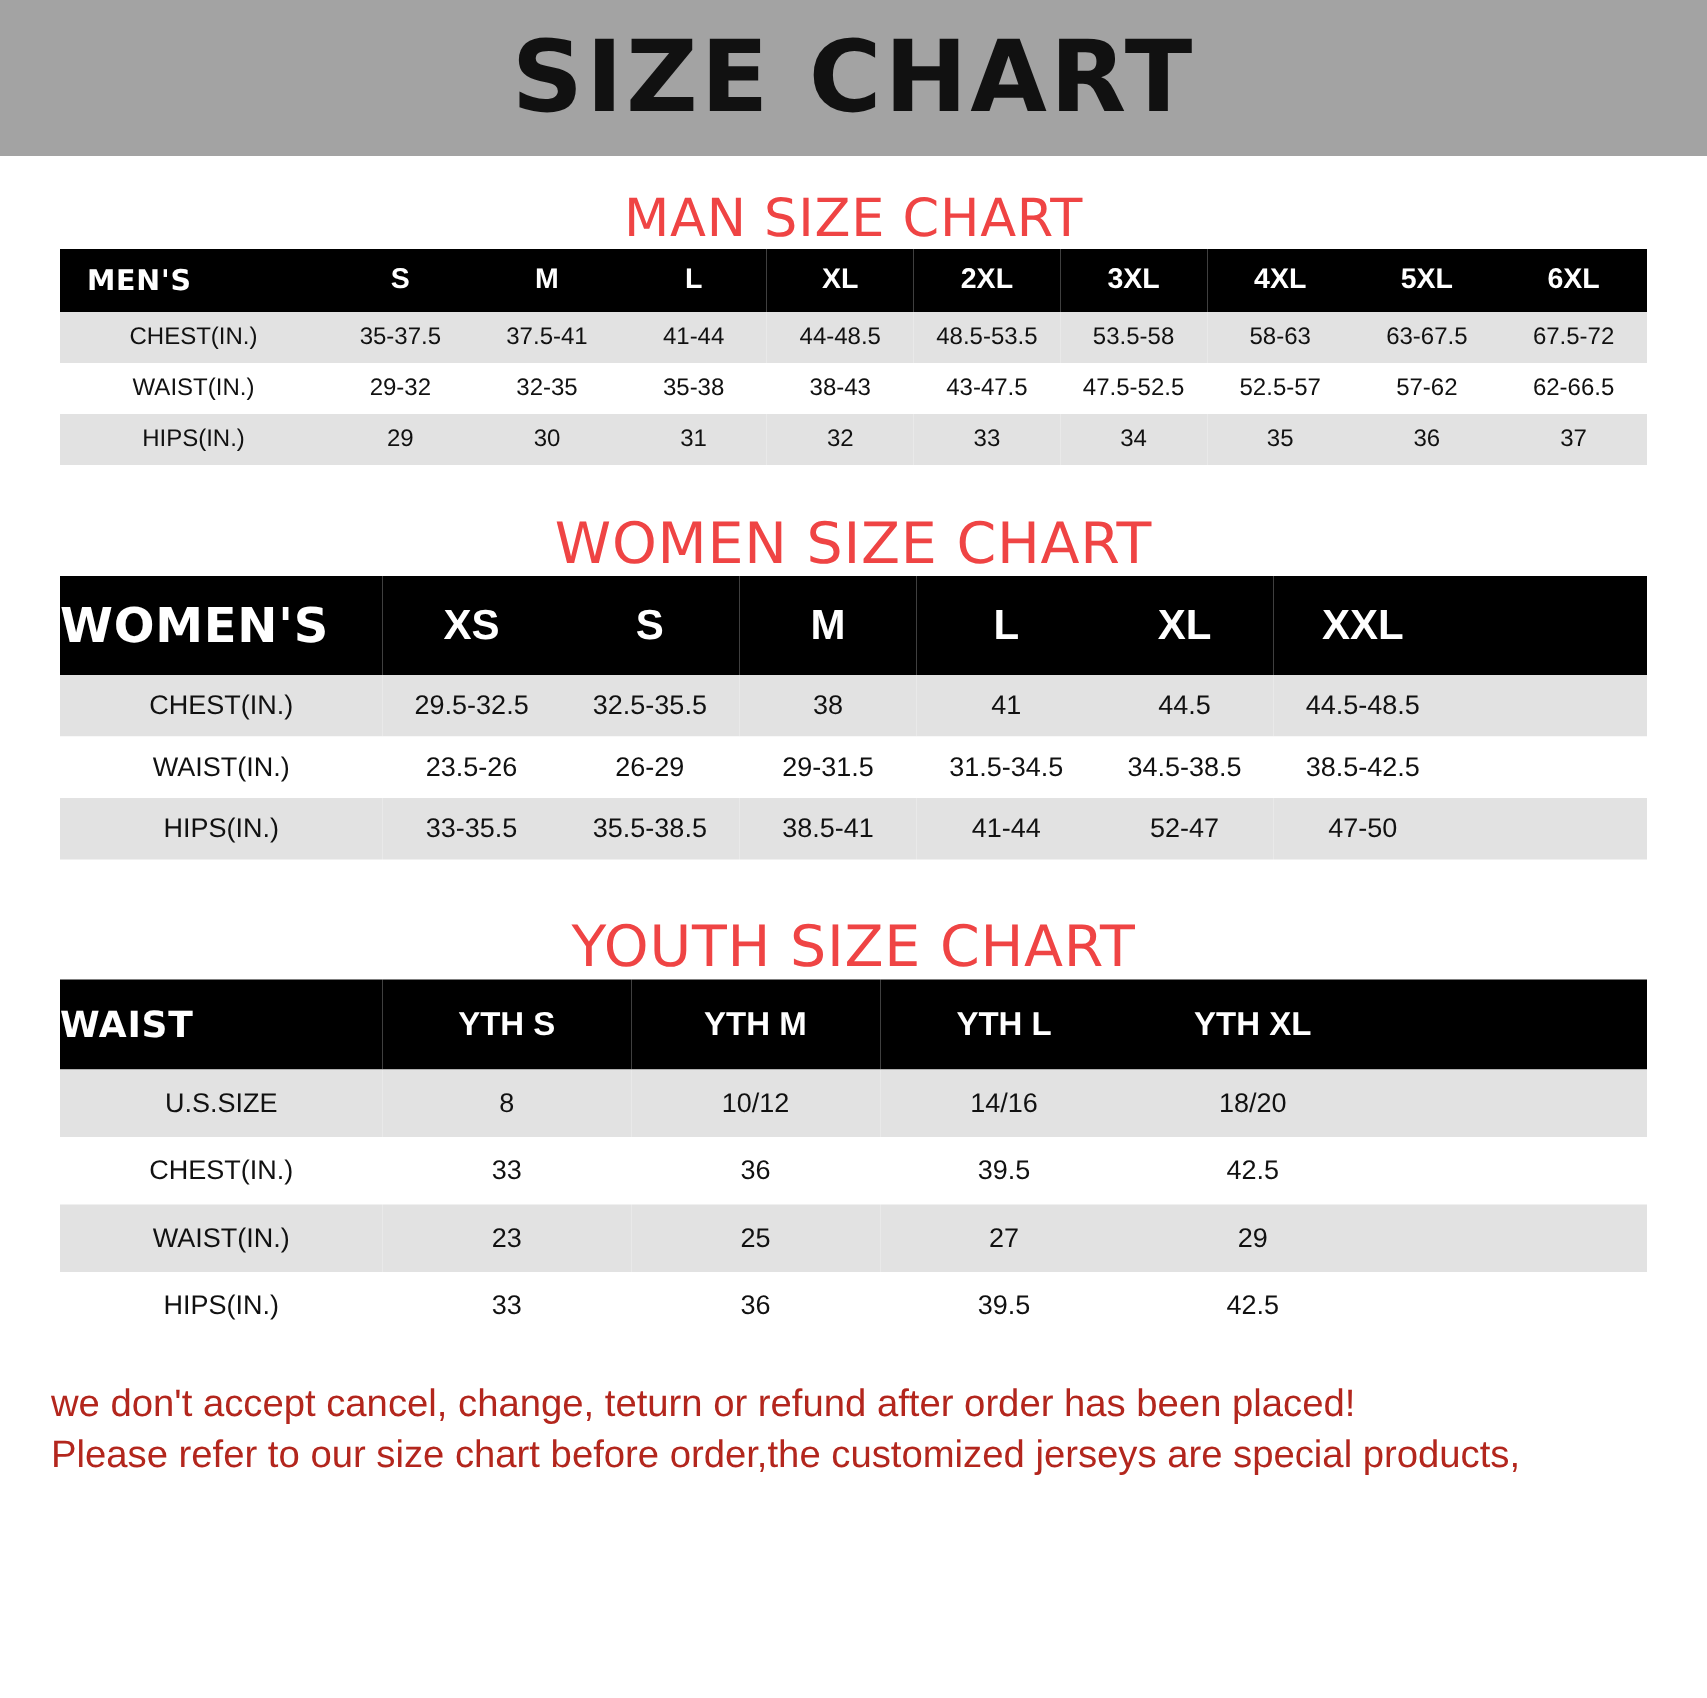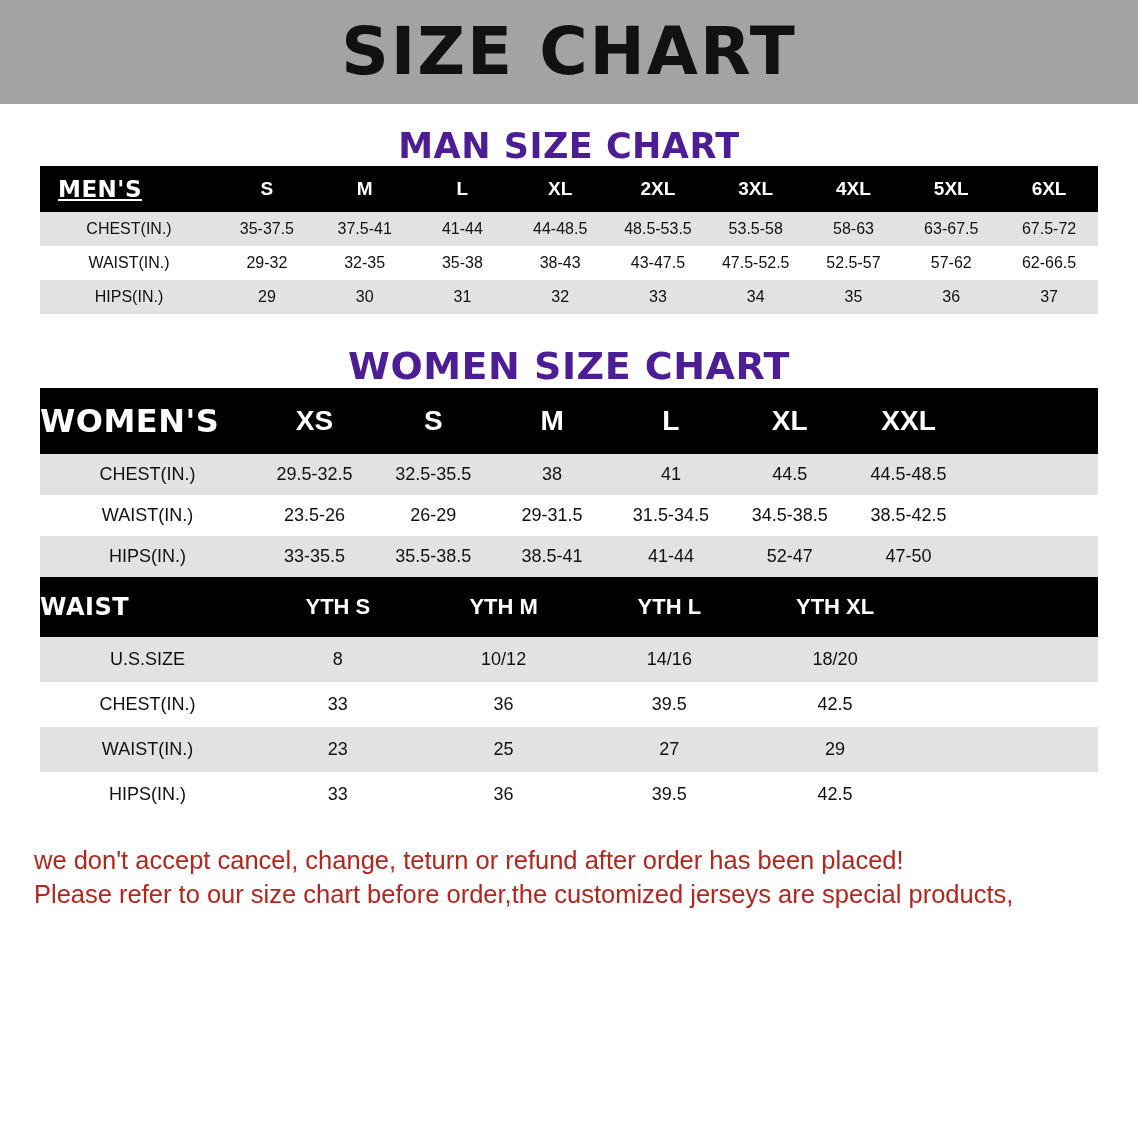--- a/index.html
+++ b/index.html
@@ -34,22 +34,22 @@
     font-size: 66px;
     letter-spacing: 2px;
     color: #111111;
     line-height: 1;
   }
 
   
   .section-title {
     text-align: center;
     font-family: "DejaVu Sans", sans-serif;
-    font-weight: bold;
-    color: #4c1d95;
+    font-weight: normal;
+    color: #ef4444;
   }
   .section-title.man {
     font-size: 35px;
     margin-top: 22px;
     letter-spacing: 0.5px;
   }
   .section-title.women {
     font-size: 38px;
     margin-top: 30px;
     letter-spacing: 0.5px;
@@ -102,21 +102,21 @@
   }
   table.sizechart tbody td.rowlabel {
     font-size: 17px;
     text-align: center;
   }
   tr.shade td { background: #e2e2e2; }
   tr.plain td { background: #ffffff; }
 
   
   #men-table thead th { font-size: 19px; }
-  #men-table thead th.corner { font-size: 23px; text-decoration: underline; }
+  #men-table thead th.corner { font-size: 19px; }
   #men-table tbody td { font-size: 16px; }
 
   
   #women-table thead th { font-size: 28px; }
   #women-table thead th.corner { font-size: 32px; }
   #women-table thead th { padding: 14px 0; }
   #women-table tbody td { font-size: 18px; padding: 10px 0; }
 
   
   #youth-table thead th { font-size: 22px; }
@@ -246,20 +246,21 @@
           <td>38.5-41</td>
           <td>41-44</td>
           <td>52-47</td>
           <td>47-50</td>
           <td></td>
         </tr>
       </tbody>
     </table>
   </div>
 
+  <div class="section-title youth">YOUTH SIZE CHART</div>
   <div class="table-wrap">
     <table class="sizechart" id="youth-table">
       <thead>
         <tr>
           <th class="corner" style="width:215px">WAIST</th>
           <th>YTH S</th>
           <th>YTH M</th>
           <th>YTH L</th>
           <th>YTH XL</th>
           <th style="width:180px"></th>

